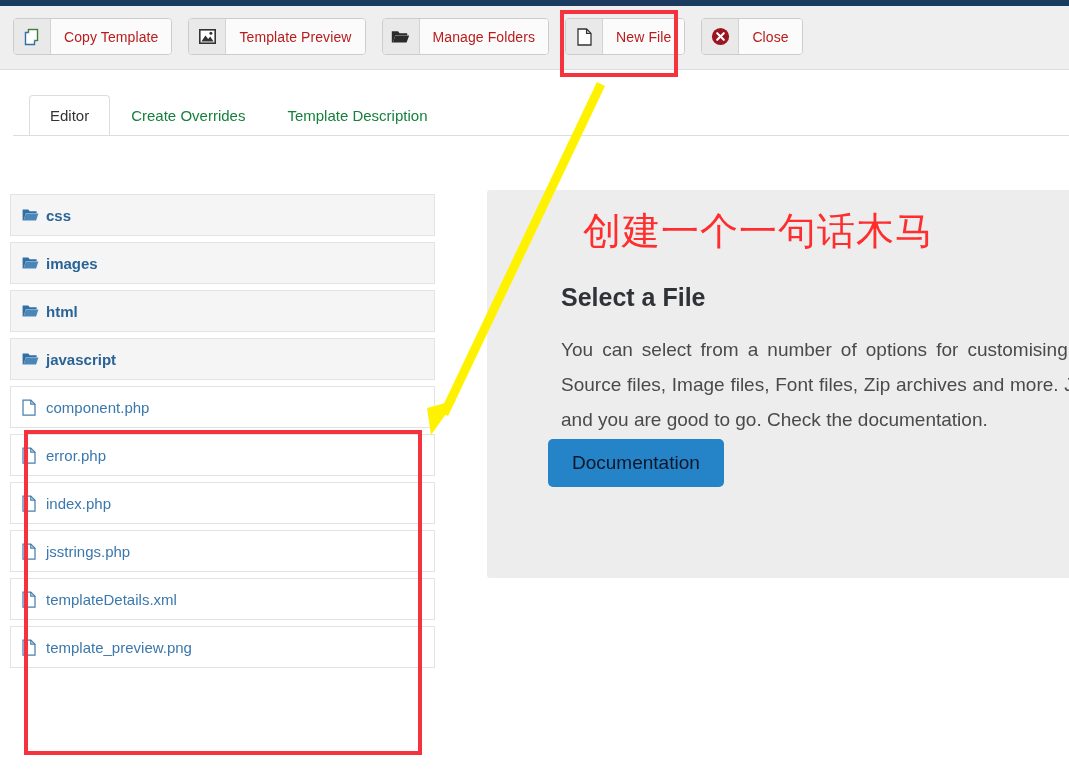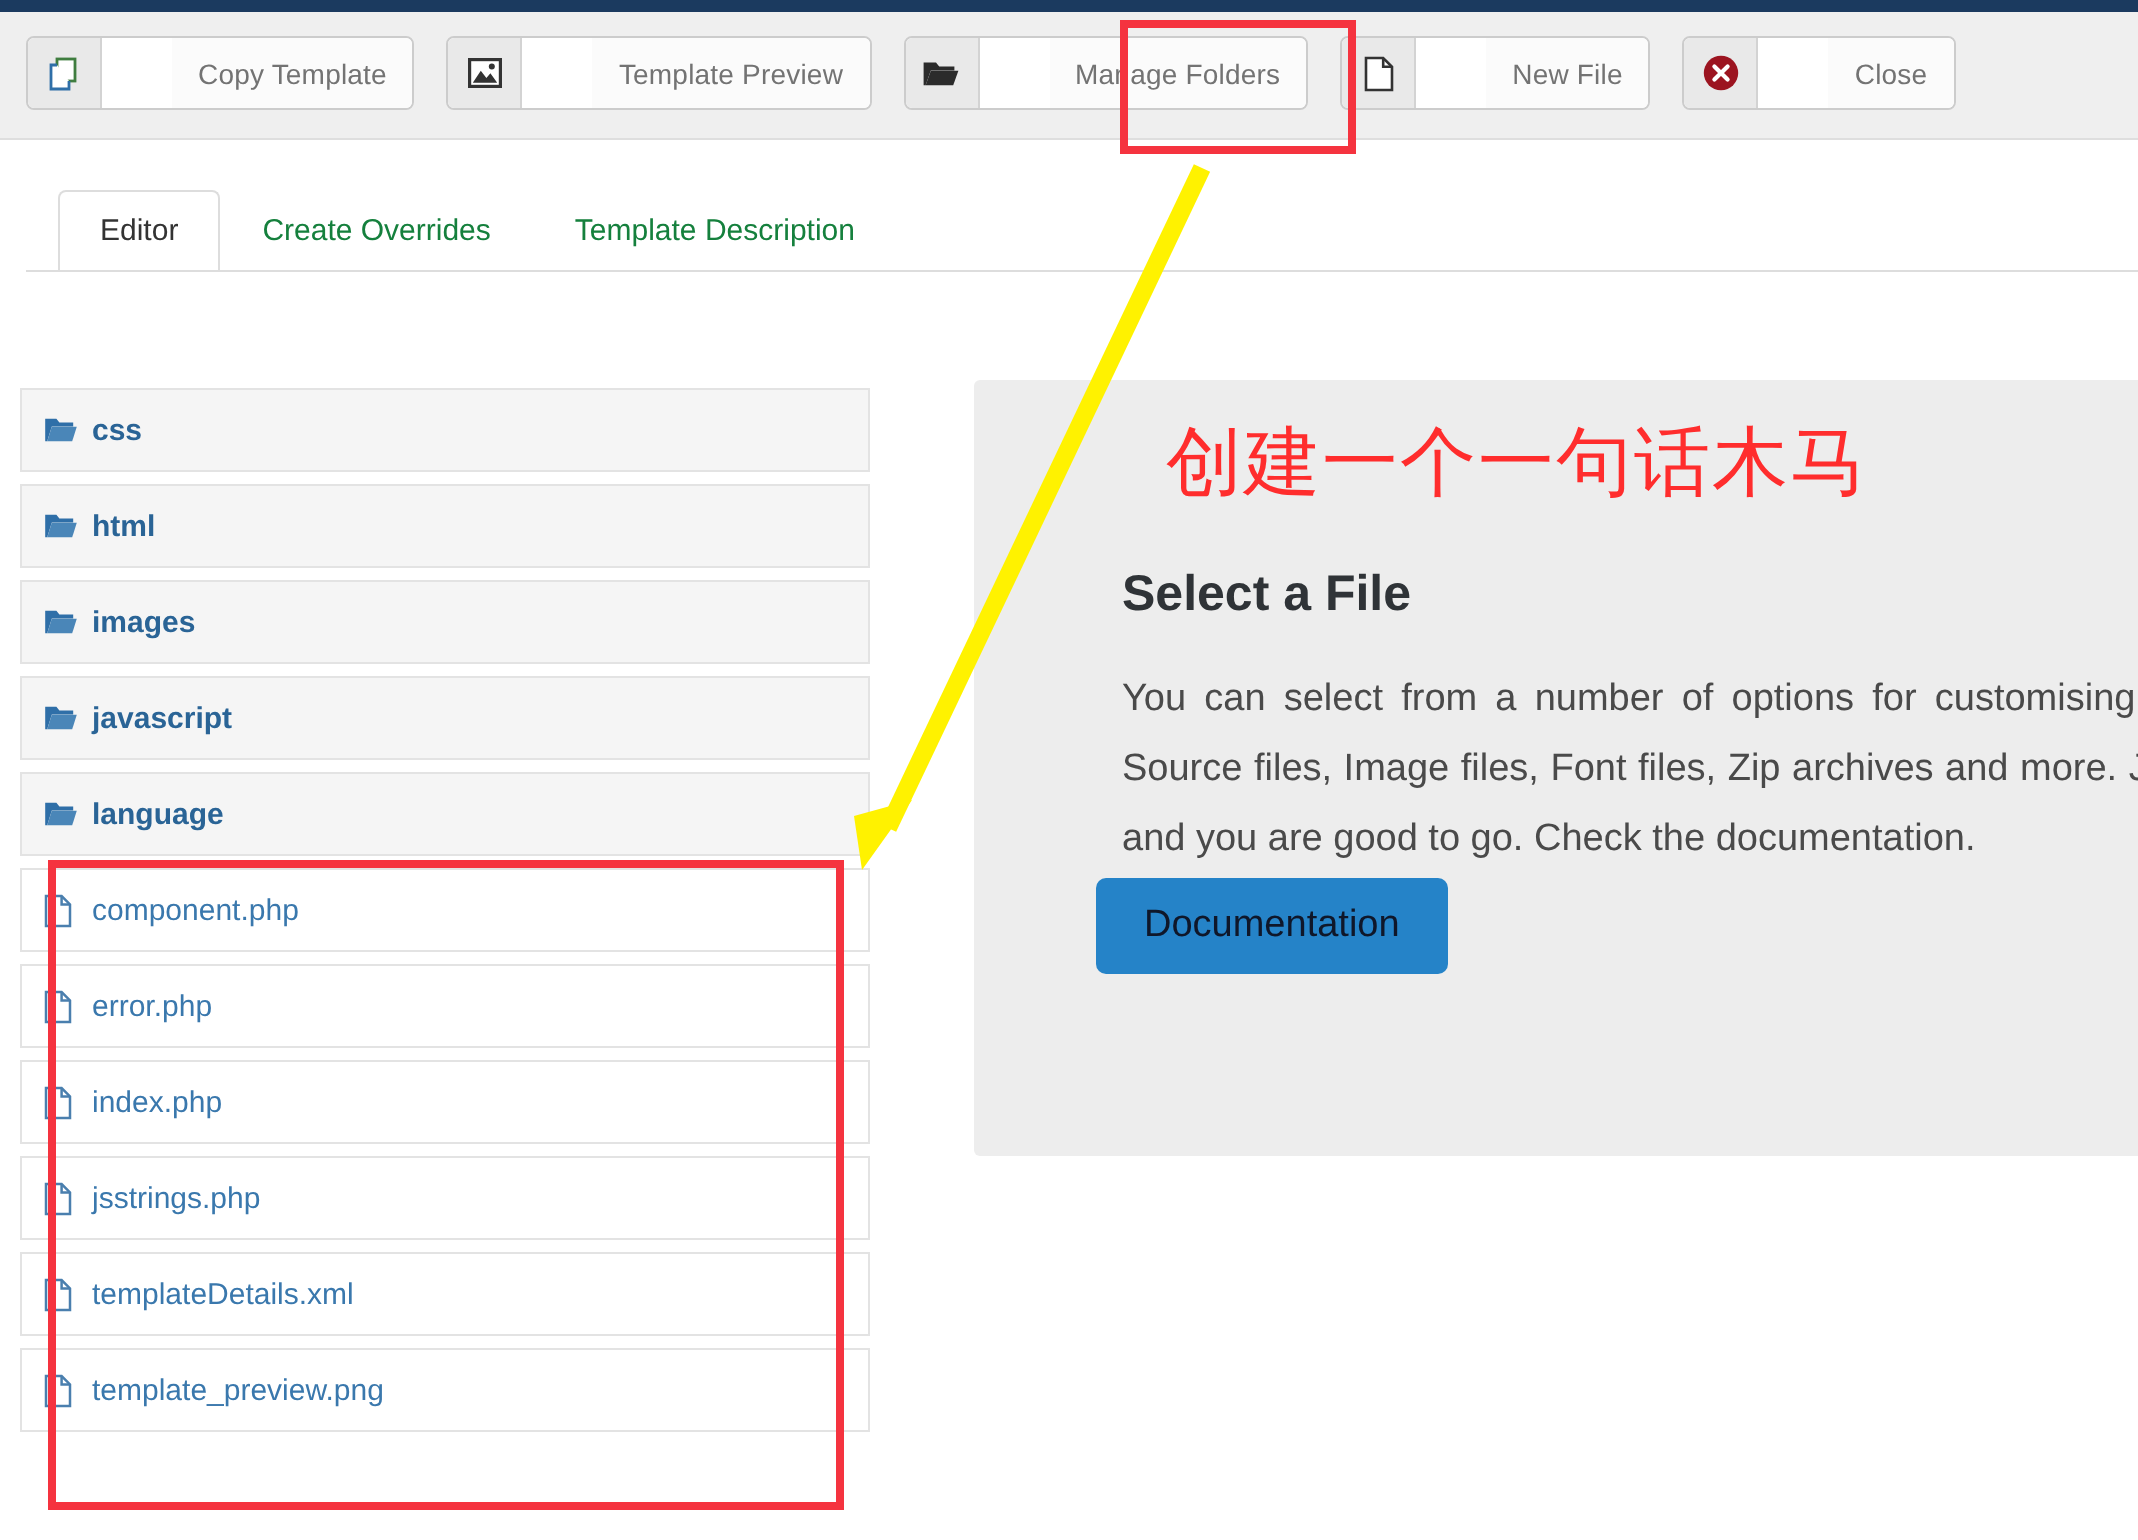--- a/index.html
+++ b/index.html
@@ -41,25 +41,24 @@
     width: 37px;
     display: flex; align-items: center; justify-content: center;
     background: #e9e9e9;
     border-right: 1px solid #d3d3d3;
     box-sizing: border-box;
   }
   .btn-lbl {
     display: flex; align-items: center;
     padding: 0 13px;
     font-size: 14px;
-    color: #737373;
+    color: #b91c1c;
     background: #fbfbfb;
     white-space: nowrap;
     letter-spacing: .1px;
-    margin-left: 35px;
   }
 
   
   .tabs {
     position: absolute; top: 92px; left: 29px;
     display: flex; align-items: flex-end;
     height: 44px;
   }
   .tab {
     padding: 11px 20px 12px 20px;
@@ -243,52 +242,43 @@
       <span class="tree-label">css</span>
     </div>
 
     <div class="tree-row folder">
       <span class="tree-ico">
         <svg width="17" height="14" viewBox="0 0 17 14">
           <path d="M0.6 12.6 V1.4 H6.2 L7.7 3.3 H14.6 V5.2 H3.9 L1.6 12.6 Z" fill="#2f6fa8"></path>
           <path d="M3.9 5.4 H16.4 L14.1 12.6 H1.6 Z" fill="#4a86b8"></path>
         </svg>
       </span>
-      <span class="tree-label">html</span>
+      <span class="tree-label">images</span>
     </div>
 
     <div class="tree-row folder">
       <span class="tree-ico">
         <svg width="17" height="14" viewBox="0 0 17 14">
           <path d="M0.6 12.6 V1.4 H6.2 L7.7 3.3 H14.6 V5.2 H3.9 L1.6 12.6 Z" fill="#2f6fa8"></path>
           <path d="M3.9 5.4 H16.4 L14.1 12.6 H1.6 Z" fill="#4a86b8"></path>
         </svg>
       </span>
-      <span class="tree-label">images</span>
+      <span class="tree-label">html</span>
     </div>
 
     <div class="tree-row folder">
       <span class="tree-ico">
         <svg width="17" height="14" viewBox="0 0 17 14">
           <path d="M0.6 12.6 V1.4 H6.2 L7.7 3.3 H14.6 V5.2 H3.9 L1.6 12.6 Z" fill="#2f6fa8"></path>
           <path d="M3.9 5.4 H16.4 L14.1 12.6 H1.6 Z" fill="#4a86b8"></path>
         </svg>
       </span>
       <span class="tree-label">javascript</span>
     </div>
 
-    <div class="tree-row folder">
-      <span class="tree-ico">
-        <svg width="17" height="14" viewBox="0 0 17 14">
-          <path d="M0.6 12.6 V1.4 H6.2 L7.7 3.3 H14.6 V5.2 H3.9 L1.6 12.6 Z" fill="#2f6fa8"></path>
-          <path d="M3.9 5.4 H16.4 L14.1 12.6 H1.6 Z" fill="#4a86b8"></path>
-        </svg>
-      </span>
-      <span class="tree-label">language</span>
-    </div>
 
     <div class="tree-row file">
       <span class="tree-ico">
         <svg width="14" height="17" viewBox="0 0 14 17">
           <path d="M1 1 H8.8 L13 5.2 V16 H1 Z" fill="#ffffff" stroke="#4a7fae" stroke-width="1.25"></path>
           <path d="M8.8 1 V5.2 H13" fill="none" stroke="#4a7fae" stroke-width="1.25"></path>
         </svg>
       </span>
       <span class="tree-label">component.php</span>
     </div>

